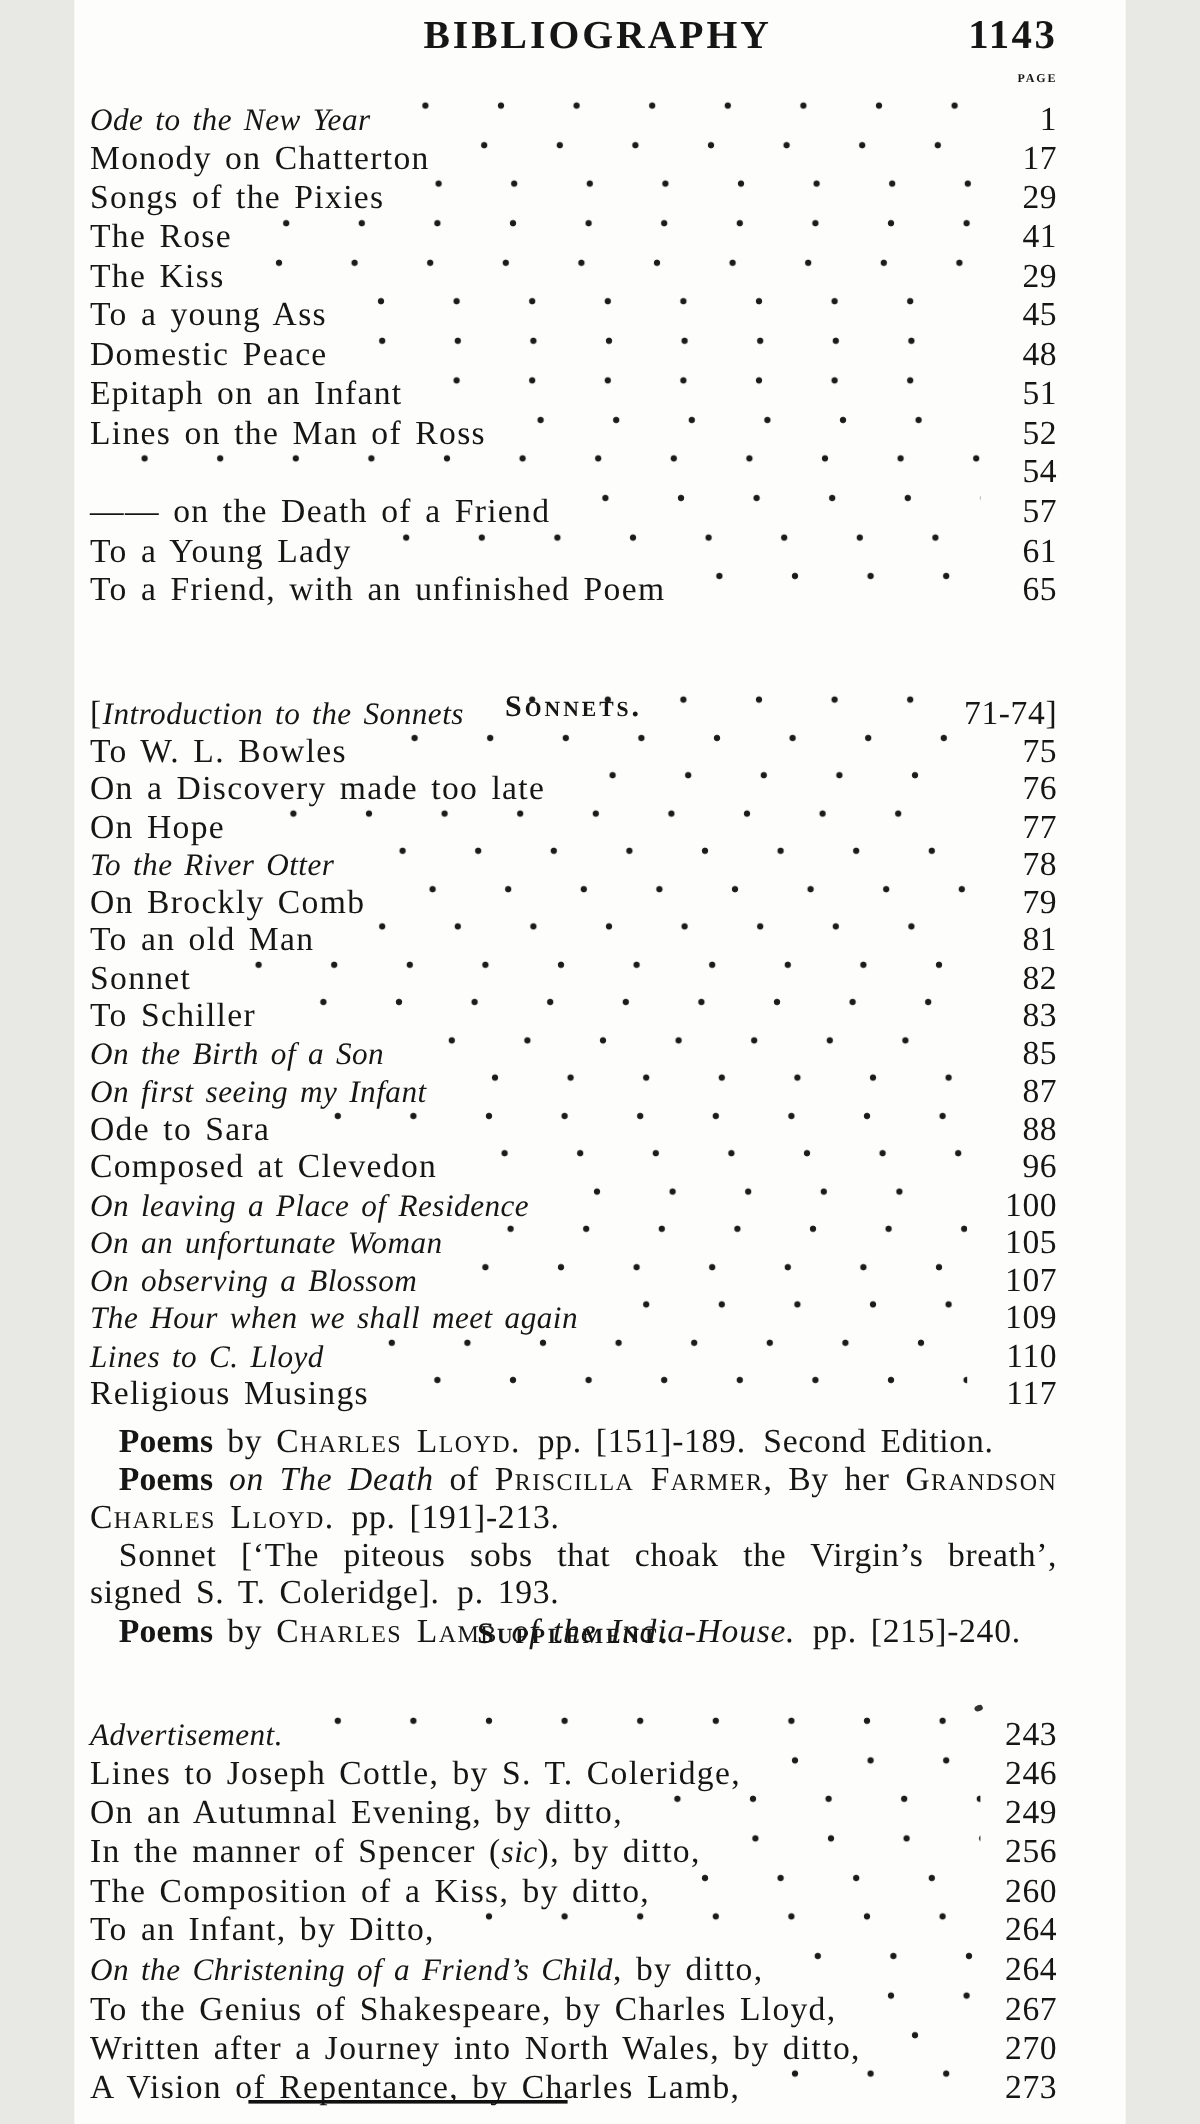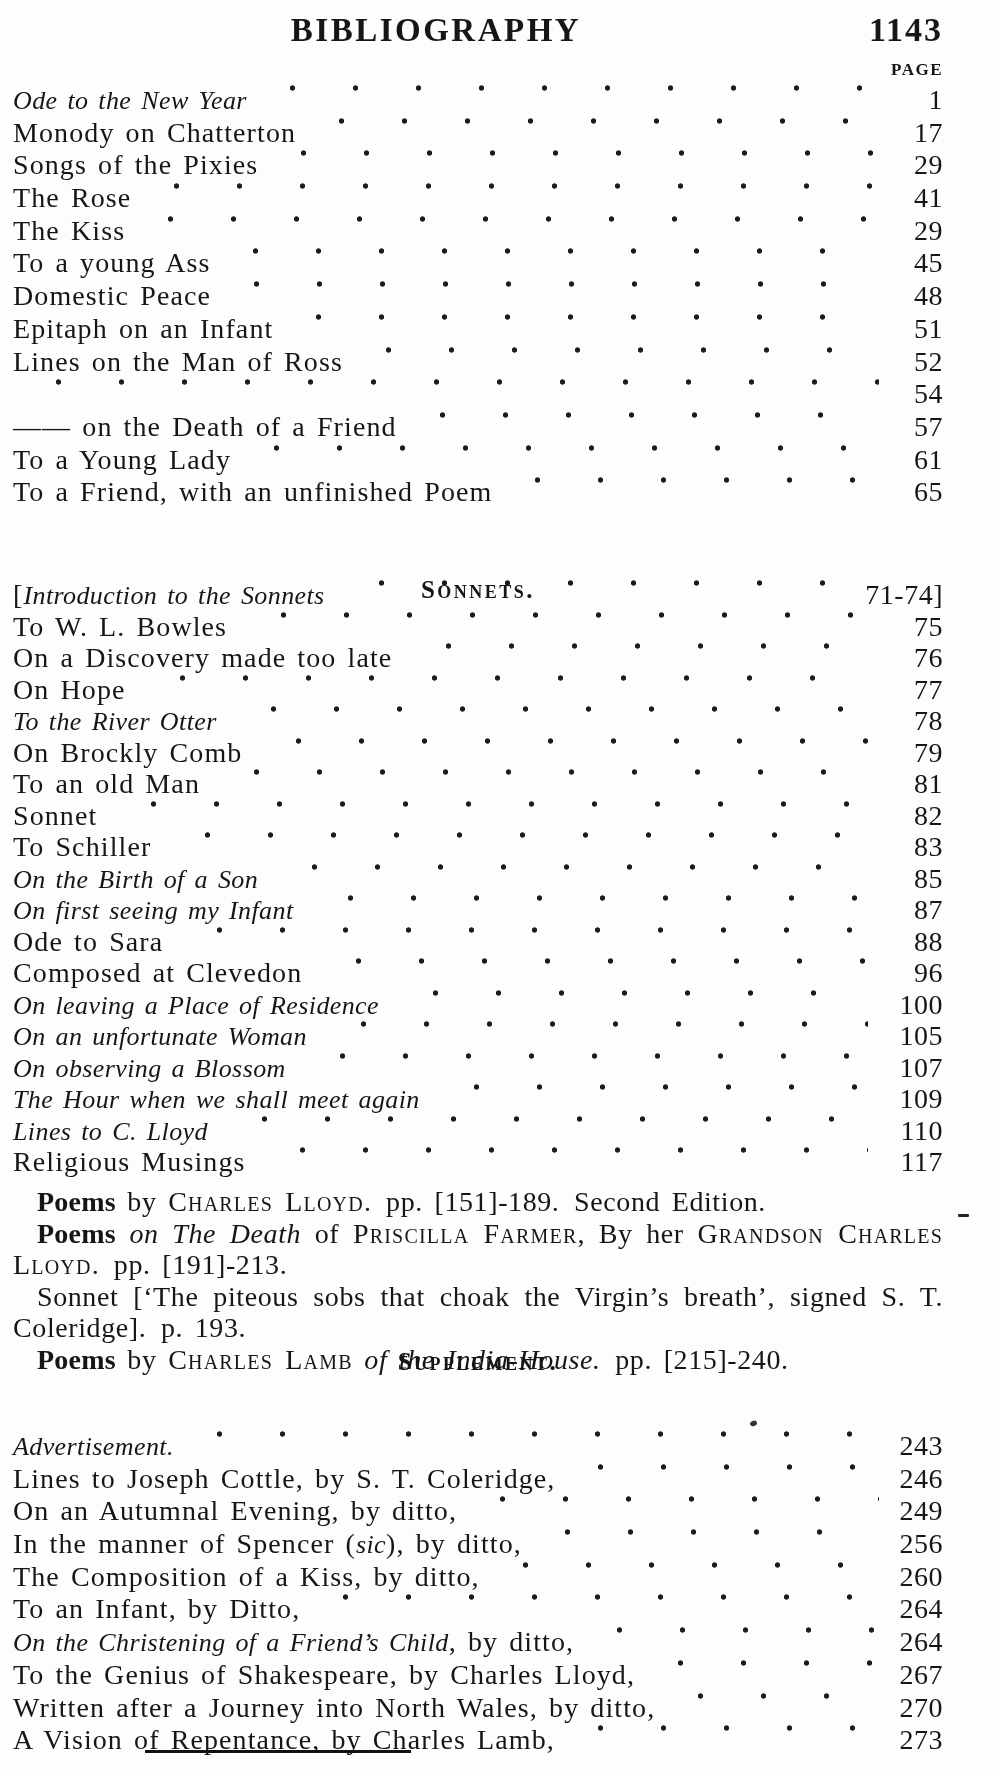--- a/index.html
+++ b/index.html
@@ -1,31 +1,31 @@
 <!DOCTYPE html>
 <html><head>
 <meta charset="utf-8">
 <style>
   html,body{margin:0;padding:0;}
   body{background:#e8e8e4;}
   .page{
-    position:relative; width:1000px; height:1770px; margin:0 auto;
+    position:relative; width:876px; height:1770px; margin:0 auto;
     background:#fdfdfb; color:#161616; overflow:hidden;
     font-family:"Liberation Serif", serif;
   }
   
   .running-title{
     position:absolute; top:12px; left:436px; transform:translateX(-50%);
     font-size:33px; letter-spacing:2.5px; font-weight:600; white-space:nowrap;
   }
   .folio{
     position:absolute; top:11px; right:57px; font-size:34px; letter-spacing:2px; font-weight:600;
   }
   .col-label{
-    position:absolute; top:60px; right:57px; font-size:17px; font-weight:700; letter-spacing:1.5px;
+    position:absolute; top:60px; right:57px; font-size:10px; font-weight:700; letter-spacing:1.5px;
   }
   
   .sec{position:absolute; left:13px; right:57px;}
   .sec1{top:84px;}
   .sec2{top:579px;}
   .sec3{top:1430px;}
   .row{display:flex; align-items:baseline; white-space:nowrap;}
   .sec1 .row{height:32.7px; line-height:32.7px;}
   .sec2 .row{height:31.5px; line-height:31.5px;gap:11px;}
   .sec3 .row{height:32.7px; line-height:32.7px;}

